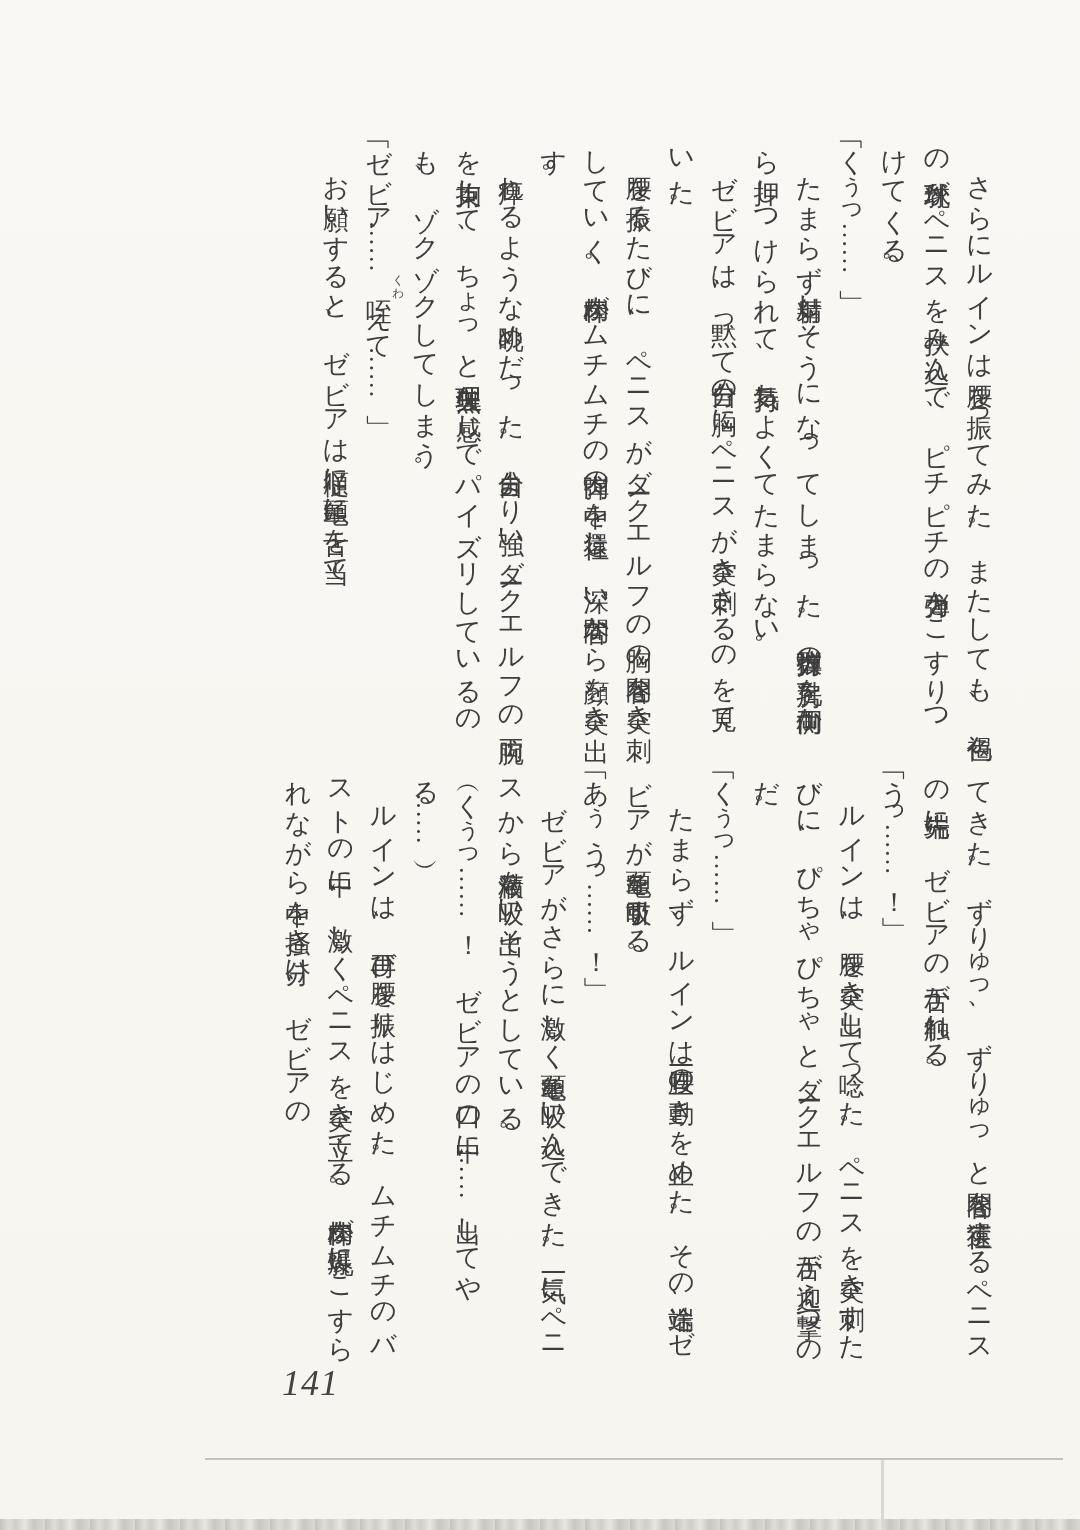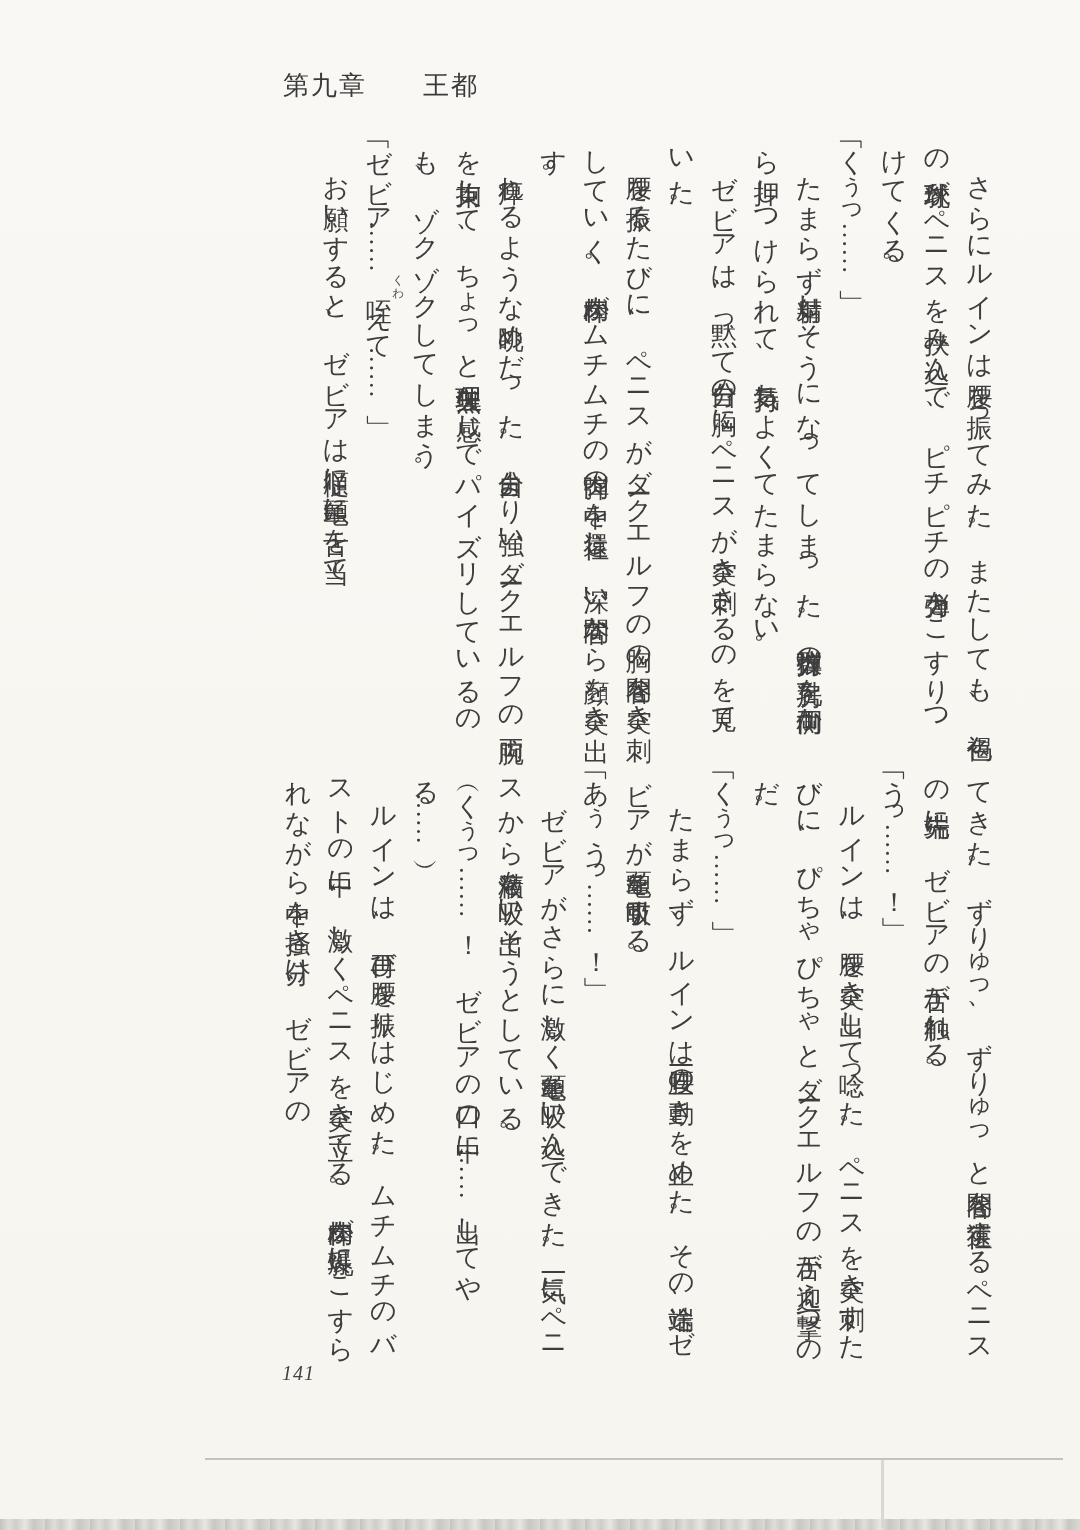--- a/index.html
+++ b/index.html
@@ -45,21 +45,21 @@
   }
   ruby rt {
     font-size: 0.45em;
     letter-spacing: 0;
     color: #4a4a4a;
   }
   .page-number {
     position: absolute;
     left: 282px;
     top: 1362px;
-    font-size: 20px;
+    font-size: 36px;
     font-style: italic;
     color: #434343;
     letter-spacing: 1px;
   }
   
   .scan-hairline {
     position: absolute;
     left: 205px;
     top: 1458px;
     width: 858px;
@@ -89,21 +89,20 @@
       #b9b8b2 34px, #d0cfc9 45px
     );
     opacity: 0.75;
   }
 </style>
 </head>
 <body>
 
 <div class="page">
 
-  <div class="chapter-header">第九章　　王都</div>
 
   <div class="text-block text-block-top">
       <p class="para" style="text-indent: 1em;">さらにルインは腰を振ってみた。またしても、褐色の乳球がペニスを挟み込んで、ピチピチの弾力をこすりつけてくる。</p>
       <p class="para" style="text-indent: 0px;">「くぅっ……」</p>
       <p class="para" style="text-indent: 1em;">たまらず射精しそうになってしまった。弾力抜群の乳房を両側から押しつけられて、気持ちよくてたまらない。</p>
       <p class="para" style="text-indent: 1em;">ゼビアは、黙って自分の胸にペニスが突き刺さるのを見ていた。</p>
       <p class="para" style="text-indent: 1em;">腰を振るたびに、ペニスがダークエルフの胸の谷間を突き刺していく。肉棒がムチムチの肉弾の中を往還し、深い谷間から顔を突き出す。</p>
       <p class="para" style="text-indent: 1em;">痺れるような眺めだった。自分より強いダークエルフの両腕を拘束して、ちょっと無理矢理な感じでパイズリしているのも、ゾクゾクしてしまう。</p>
       <p class="para" style="text-indent: 0px;">「ゼビア……<ruby>咥<rt>くわ</rt></ruby>えて……」</p>
       <p class="para" style="text-indent: 1em;">お願いすると、ゼビアは従順に亀頭に舌を当て</p>

